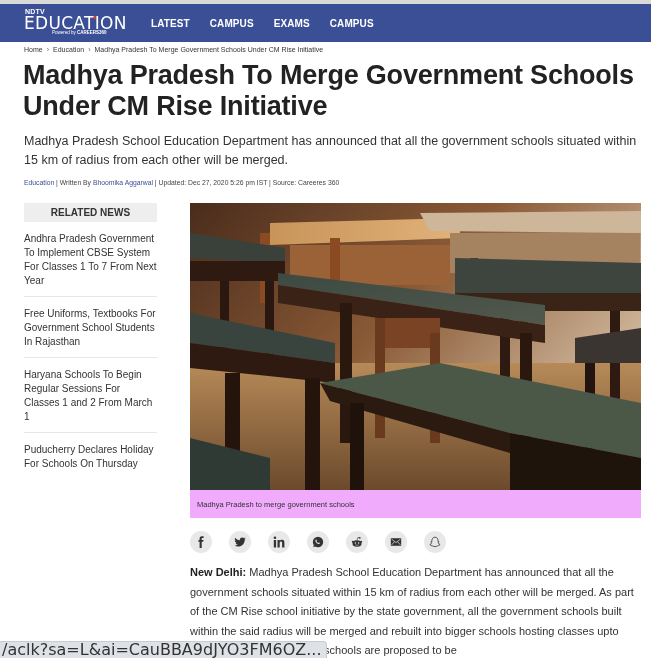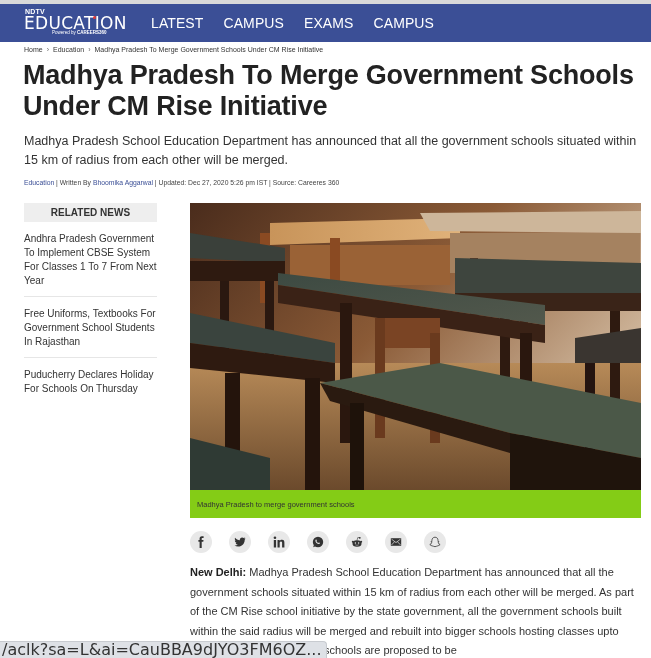--- a/index.html
+++ b/index.html
@@ -8,38 +8,38 @@
 
     .topline { position: absolute; left: 0; top: 0; width: 651px; height: 4px; background: #d9d9d9; }
     .navbar { position: absolute; left: 0; top: 4px; width: 651px; height: 38px; background: #3b4f96; }
     .logo { position: absolute; left: 24px; top: 3px; width: 100px; height: 32px; color: #fff; }
     .logo .ndtv { position: absolute; left: 1px; top: 1px; font-size: 7px; font-weight: bold; letter-spacing: 0.2px; }
     .logo .edu { position: absolute; left: 0; top: 6px; font-size: 17px; letter-spacing: 0.3px; font-family: "DejaVu Sans", sans-serif; font-weight: normal; }
     .logo .edu .dot { position: absolute; width: 3px; height: 3px; background: #e53935; border-radius: 50%; top: 3px; left: 69px; }
     .logo .powered { position: absolute; left: 28px; top: 23px; font-size: 4.5px; white-space: nowrap; }
     .logo .powered b { font-weight: bold; }
     .nav-items { position: absolute; left: 151px; top: 0; height: 38px; display: flex; align-items: center; }
-    .nav-item { color: #fff; font-weight: normal; font-size: 14px; margin-right: 20px; letter-spacing: 0.1px; }
+    .nav-item { color: #fff; font-weight: bold; font-size: 10px; margin-right: 20px; letter-spacing: 0.1px; }
 
     .breadcrumb { position: absolute; left: 24px; top: 46px; font-size: 7px; color: #333; white-space: nowrap; display: flex; align-items: center; }
     .breadcrumb .sep { margin: 0 4px; color: #666; font-size: 7px; }
 
     .title { position: absolute; left: 23px; top: 60px; width: 620px; font-size: 27px; line-height: 31px; font-weight: bold; color: #222; letter-spacing: -0.2px; font-family: "Liberation Sans", sans-serif; }
     .summary { position: absolute; left: 24px; top: 132px; width: 620px; font-size: 12.5px; line-height: 19px; color: #333; }
     .meta { position: absolute; left: 24px; top: 179px; font-size: 6.8px; color: #444; white-space: nowrap; }
     .meta .link { color: #3b4f96; }
 
     .related { position: absolute; left: 24px; top: 203px; width: 133px; }
     .related-header { background: #eeeeee; height: 19px; line-height: 19px; text-align: center; font-size: 10px; font-weight: bold; color: #333; }
     .related-item { font-size: 10px; line-height: 14px; color: #333; padding: 10px 0 8px 0; border-bottom: 1px solid #e6e6e6; }
     .related-item:last-child { border-bottom: none; }
     .related-item:first-of-type { padding-top: 8px; }
 
     .image-wrap { position: absolute; left: 190px; top: 203px; width: 451px; height: 287px; overflow: hidden; background: #3a2a1e; }
-    .caption { position: absolute; left: 190px; top: 490px; width: 451px; height: 28px; background: #84cc16; font-size: 7.5px; color: #333; padding: 10px 0 0 7px; }
+    .caption { position: absolute; left: 190px; top: 490px; width: 451px; height: 28px; background: #f0abfc; font-size: 7.5px; color: #333; padding: 10px 0 0 7px; }
 
     .share { position: absolute; left: 190px; top: 531px; display: flex; }
     .share-btn { width: 22px; height: 22px; border-radius: 50%; background: #e8e8e8; margin-right: 17px; display: flex; align-items: center; justify-content: center; }
     .share-btn svg { width: 12px; height: 12px; }
 
     .body-text { position: absolute; left: 190px; top: 563px; width: 455px; font-size: 11px; line-height: 19.5px; color: #333; }
     .body-text b { color: #222; }
 
     .status-url { position: absolute; left: 0; top: 641px; height: 23px; background: #dee1e6; border-top-right-radius: 4px; border: 1px solid #c8cbd0; border-left: none; border-bottom: none; font-size: 16px; line-height: 16px; color: #333; padding: 0 4px 0 2px; white-space: nowrap; font-family: "DejaVu Sans", sans-serif; }
   </style>
@@ -75,20 +75,21 @@
 <p class="summary">Madhya Pradesh School Education Department has announced that all the government schools situated within 15 km of radius from each other will be merged.</p>
 
 <div class="meta">
   <span class="link">Education</span><span> | Written By </span><span class="link">Bhoomika Aggarwal</span><span> | Updated: Dec 27, 2020 5:26 pm IST | Source: Careeres 360</span>
 </div>
 
 <div class="related">
   <div class="related-header">RELATED NEWS</div>
   <div class="related-item">Andhra Pradesh Government To Implement CBSE System For Classes 1 To 7 From Next Year</div>
   <div class="related-item">Free Uniforms, Textbooks For Government School Students In Rajasthan</div>
+  <div class="related-item">Haryana Schools To Begin Regular Sessions For Classes 1 and 2 From March 1</div>
   <div class="related-item">Puducherry Declares Holiday For Schools On Thursday</div>
 </div>
 
 <div class="image-wrap">
   <svg width="451" height="287" viewBox="0 0 451 287">
     <defs>
       <linearGradient id="bg" x1="0" y1="0" x2="1" y2="0.6">
         <stop offset="0" stop-color="#4a2c1c"></stop>
         <stop offset="0.5" stop-color="#8a5a36"></stop>
         <stop offset="1" stop-color="#d8c2a8"></stop>

